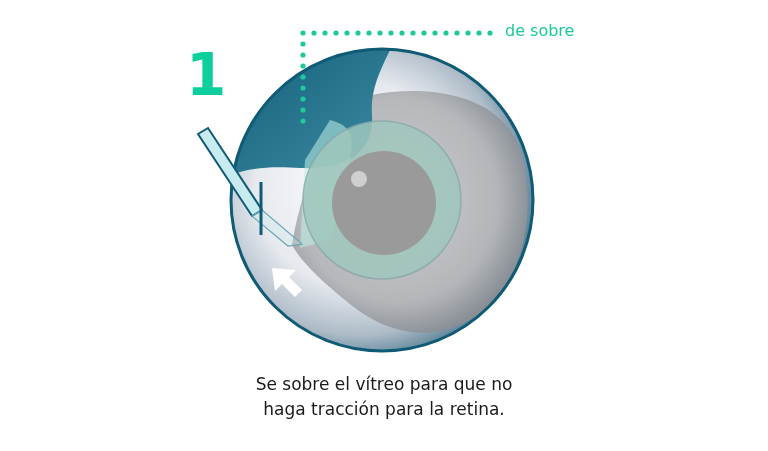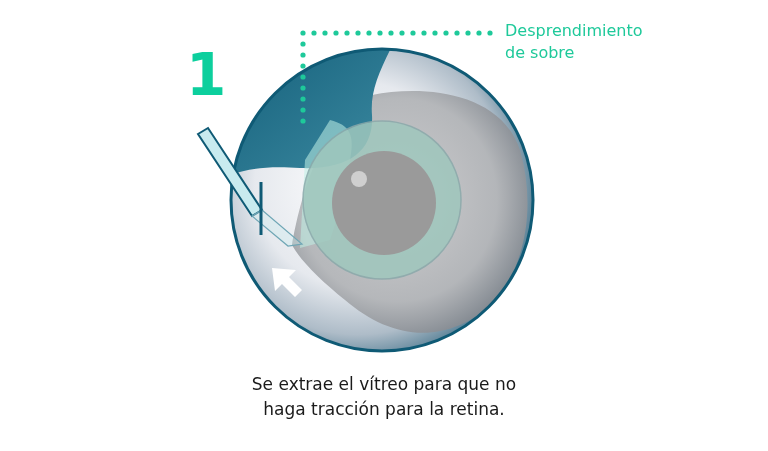--- a/index.html
+++ b/index.html
@@ -104,20 +104,19 @@
       <circle cx="303" cy="88" r="2.6"></circle>
       <circle cx="303" cy="99" r="2.6"></circle>
     <circle cx="303" cy="110" r="2.6"></circle>
       <circle cx="303" cy="121" r="2.6"></circle>
   </g>
 </svg>
 
 <div class="step-number">1</div>
 
 <div class="label">
-  <span>Desprendimiento</span>
   <span>de sobre</span>
 </div>
 
 <div class="caption">
-  <span>Se extrae el vítreo para que no</span>
+  <span>Se sobre el vítreo para que no</span>
   <span>haga tracción para la retina.</span>
 </div>
 
 </body></html>

